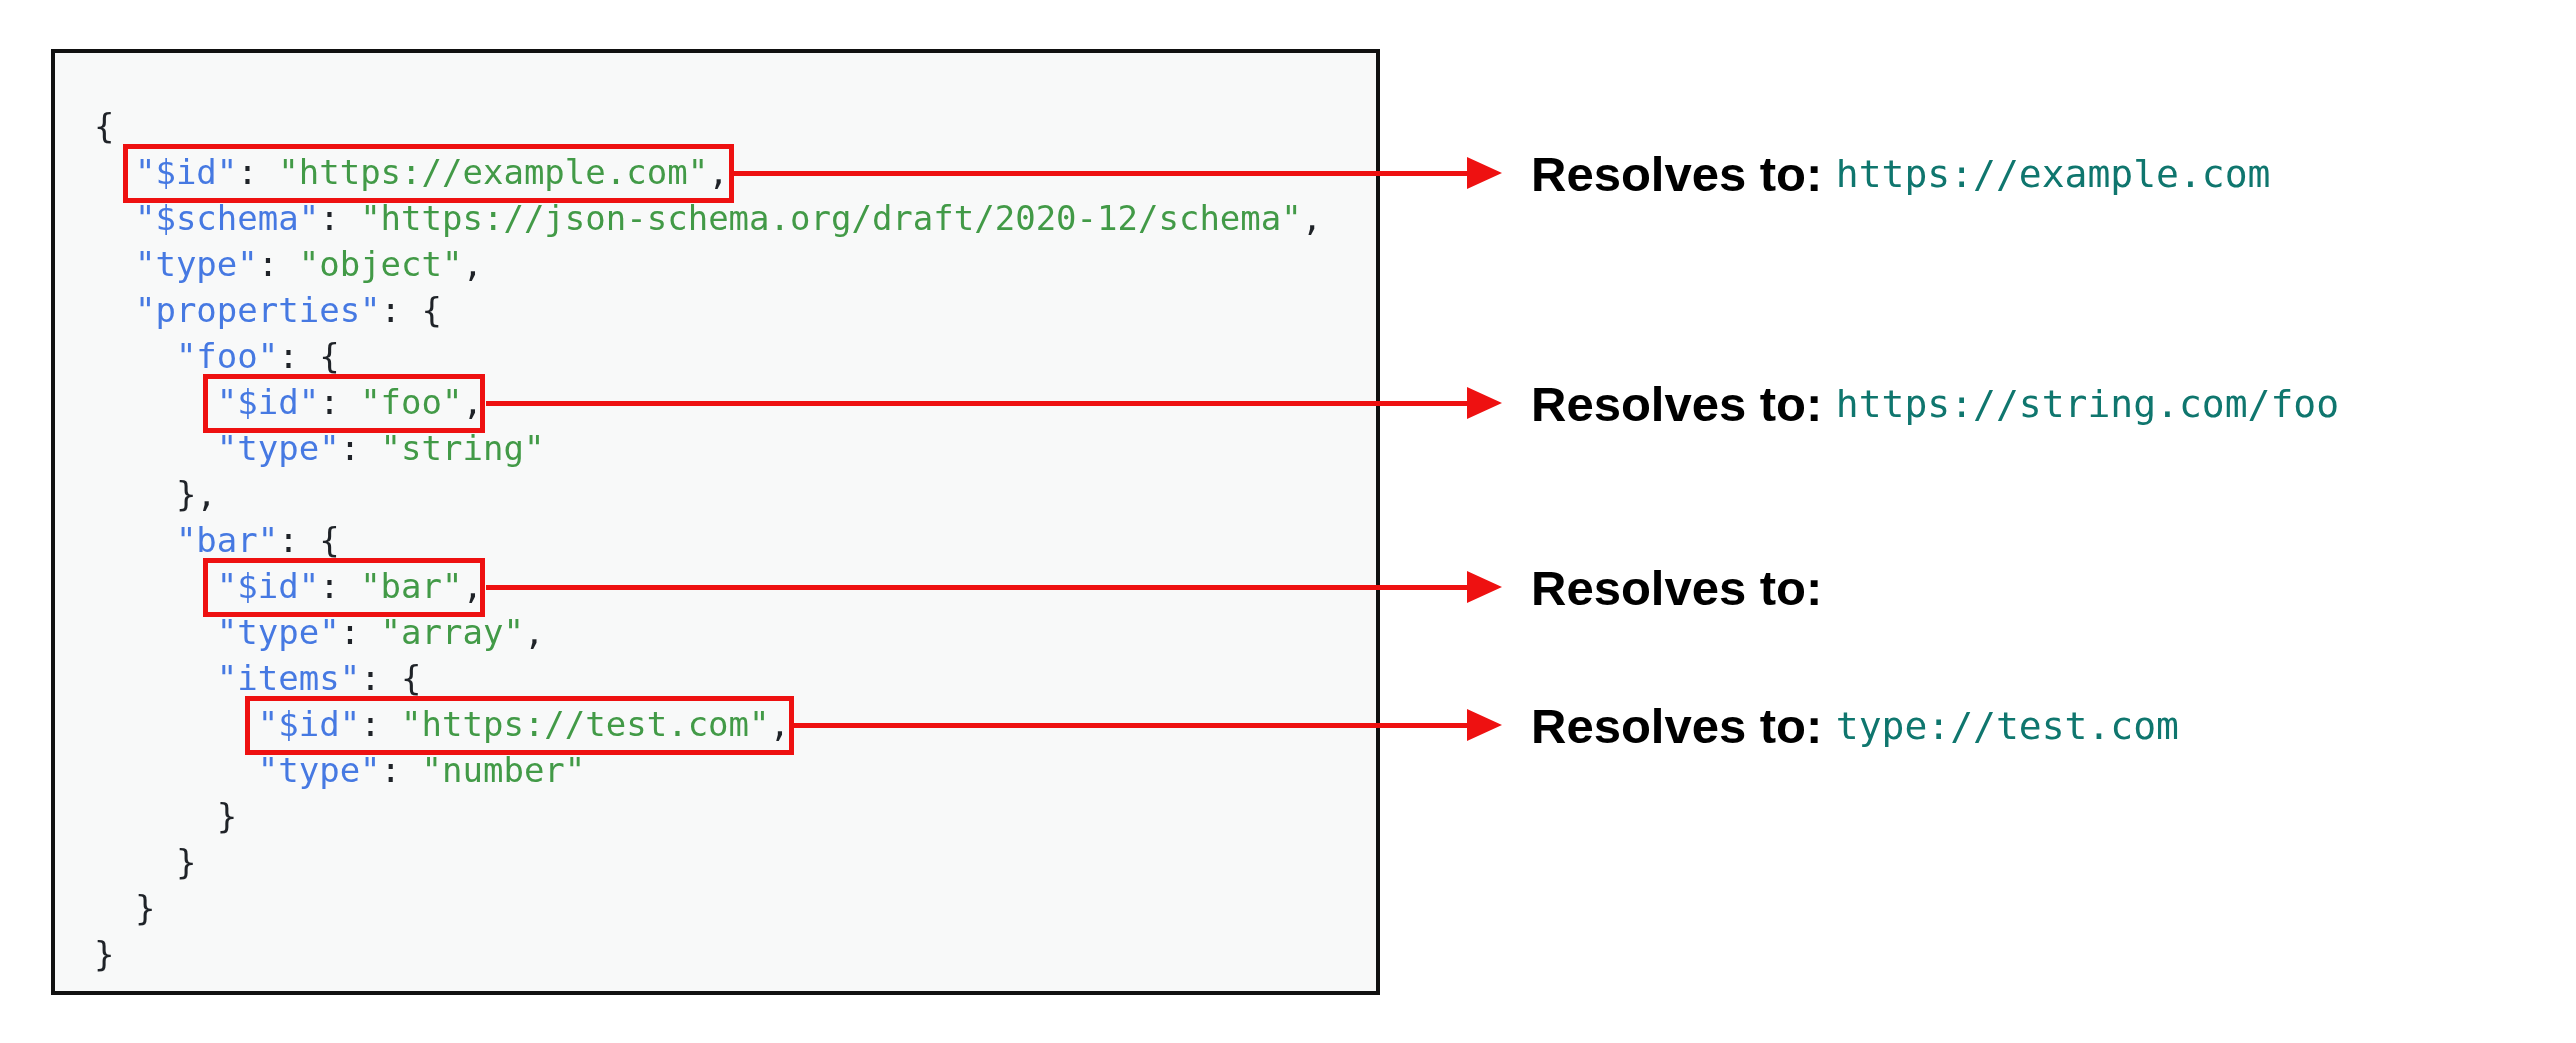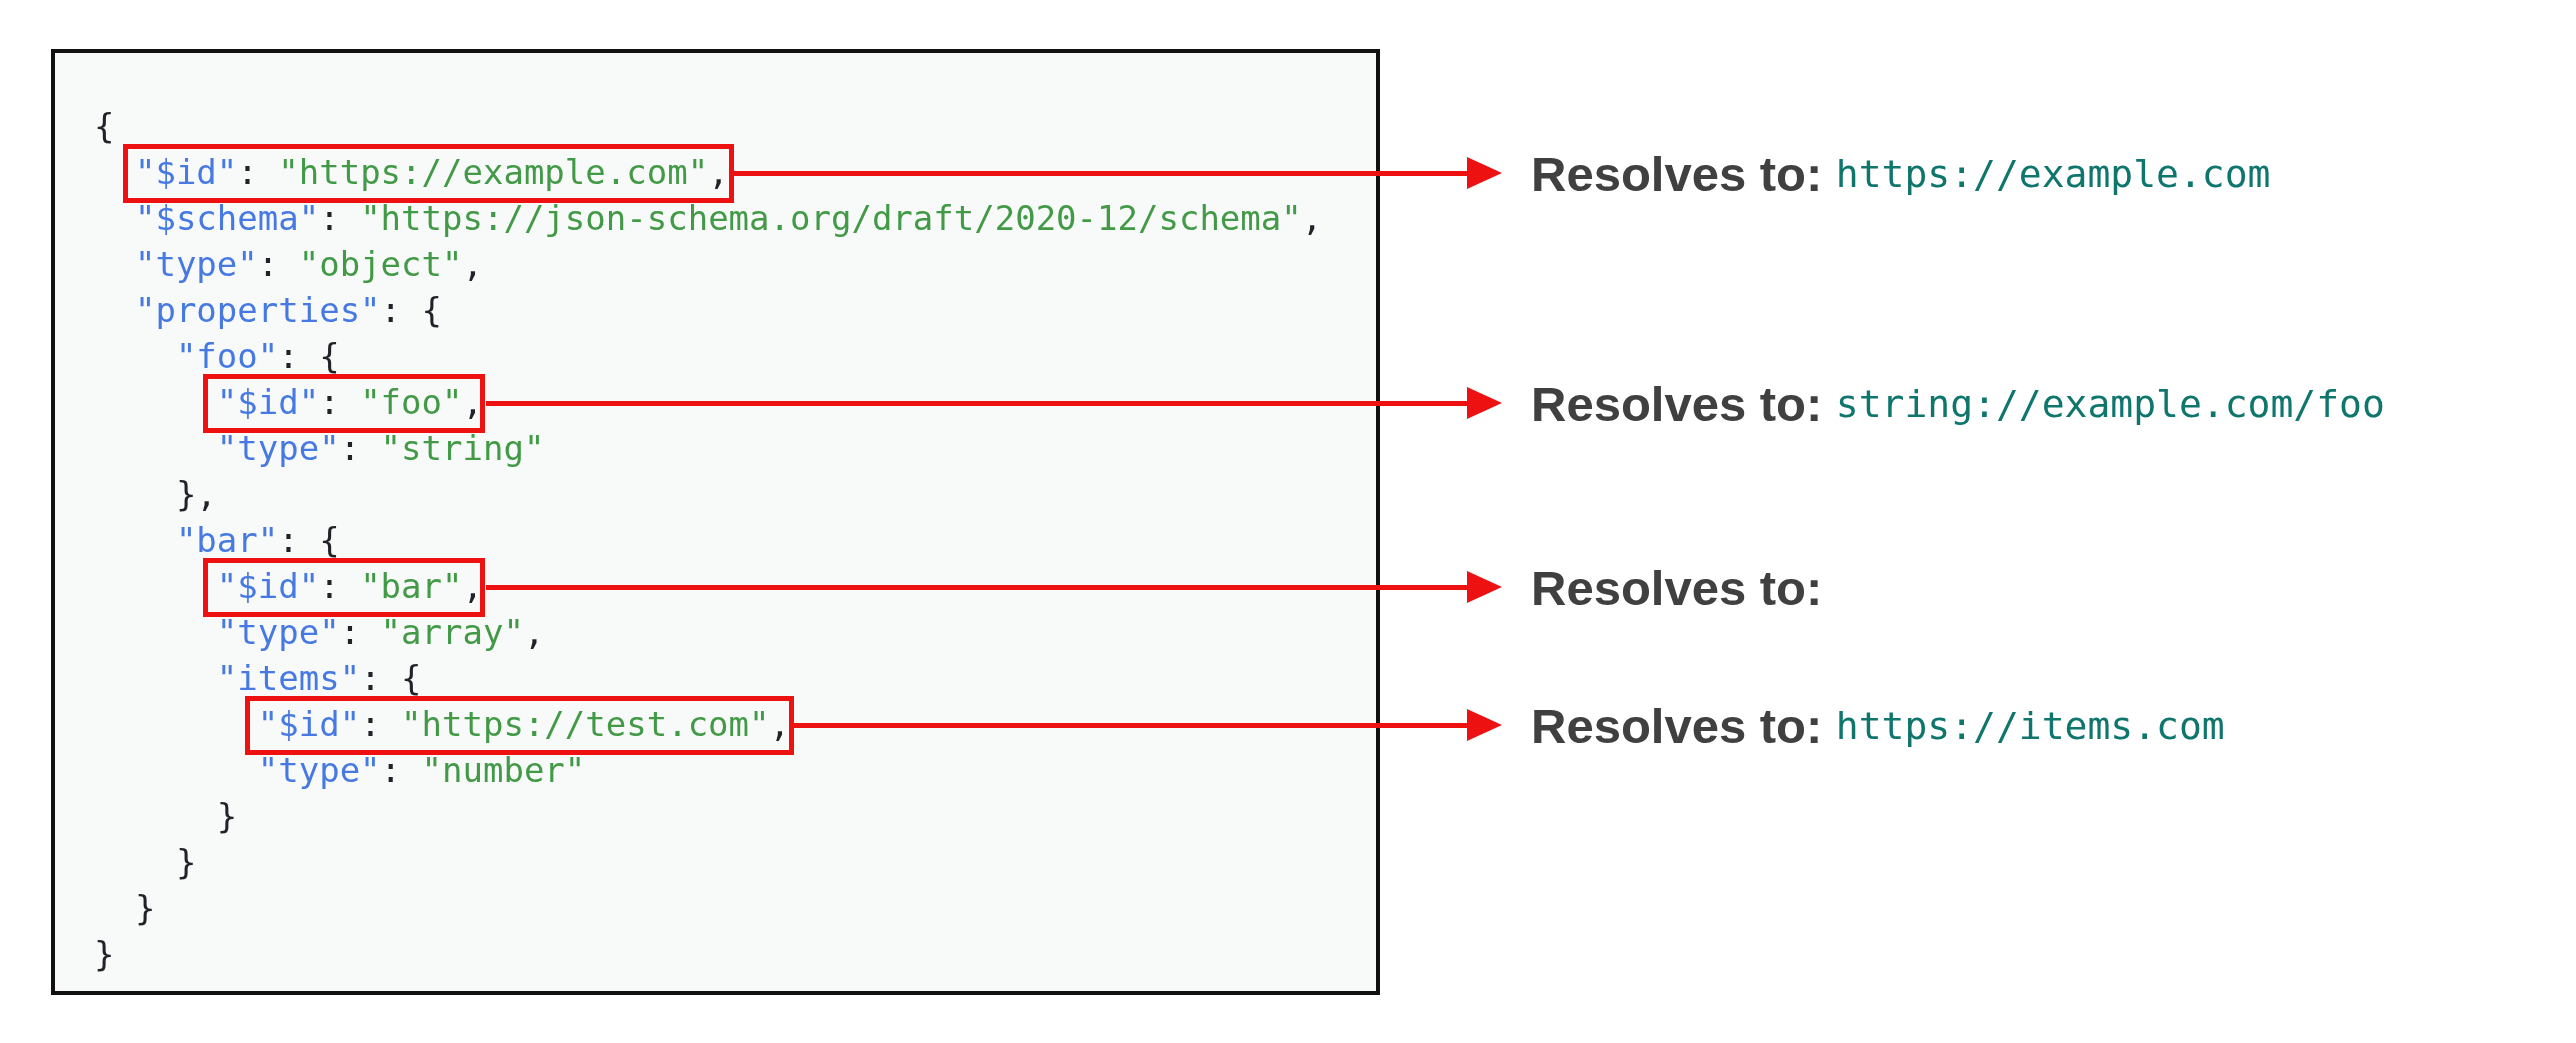--- a/index.html
+++ b/index.html
@@ -85,21 +85,21 @@
     white-space: nowrap;
   }
   #annotation-1 { top: 146px; }
   #annotation-2 { top: 376px; }
   #annotation-3 { top: 560px; }
   #annotation-4 { top: 698px; }
   .ann-label {
     font-family: "Liberation Sans", sans-serif;
     font-weight: bold;
     font-size: 49px;
-    color: #404040;
+    color: #000000;
   }
   .ann-url {
     font-family: "DejaVu Sans Mono", "Liberation Mono", monospace;
     font-size: 38px;
     color: #0f766e;
     margin-left: 13.4px;
   }
 </style>
 </head>
 <body>
@@ -123,24 +123,24 @@
   <div class="arrow-head" id="arrow-3-head"></div>
   <div class="arrow-line" id="arrow-4-line"></div>
   <div class="arrow-head" id="arrow-4-head"></div>
 
   <div class="annotation" id="annotation-1">
     <span class="ann-label">Resolves to:</span>
     <span class="ann-url">https://example.com</span>
   </div>
   <div class="annotation" id="annotation-2">
     <span class="ann-label">Resolves to:</span>
-    <span class="ann-url">string://example.com/foo</span>
+    <span class="ann-url">https://string.com/foo</span>
   </div>
   <div class="annotation" id="annotation-3">
     <span class="ann-label">Resolves to:</span>
   </div>
   <div class="annotation" id="annotation-4">
     <span class="ann-label">Resolves to:</span>
-    <span class="ann-url">https://items.com</span>
+    <span class="ann-url">type://test.com</span>
   </div>
 
 </div>
 
 
 </body></html>

